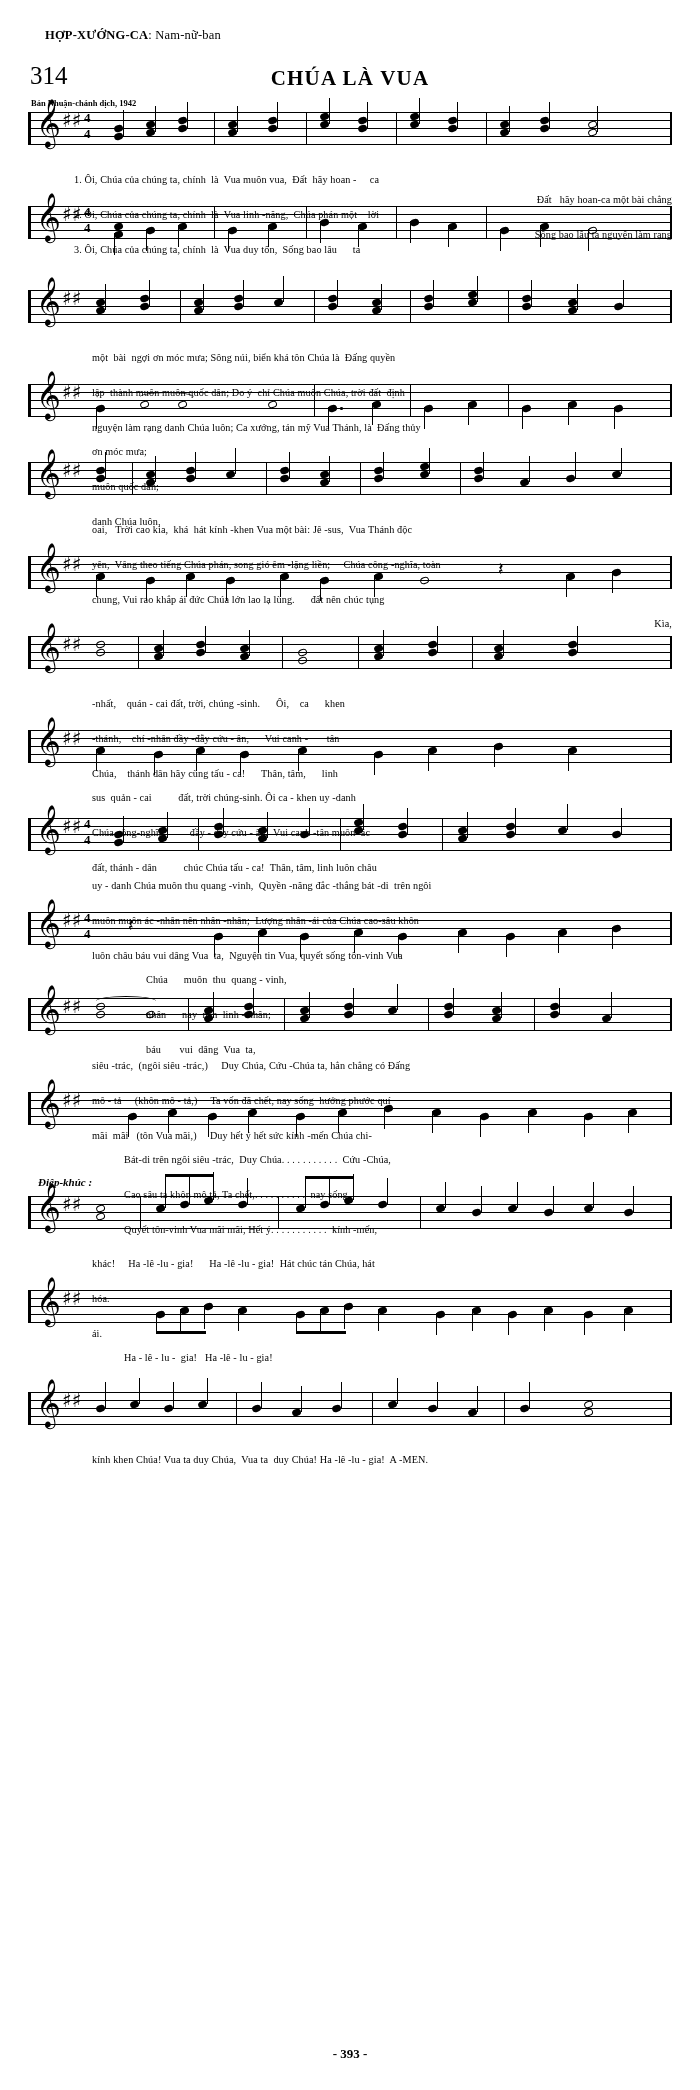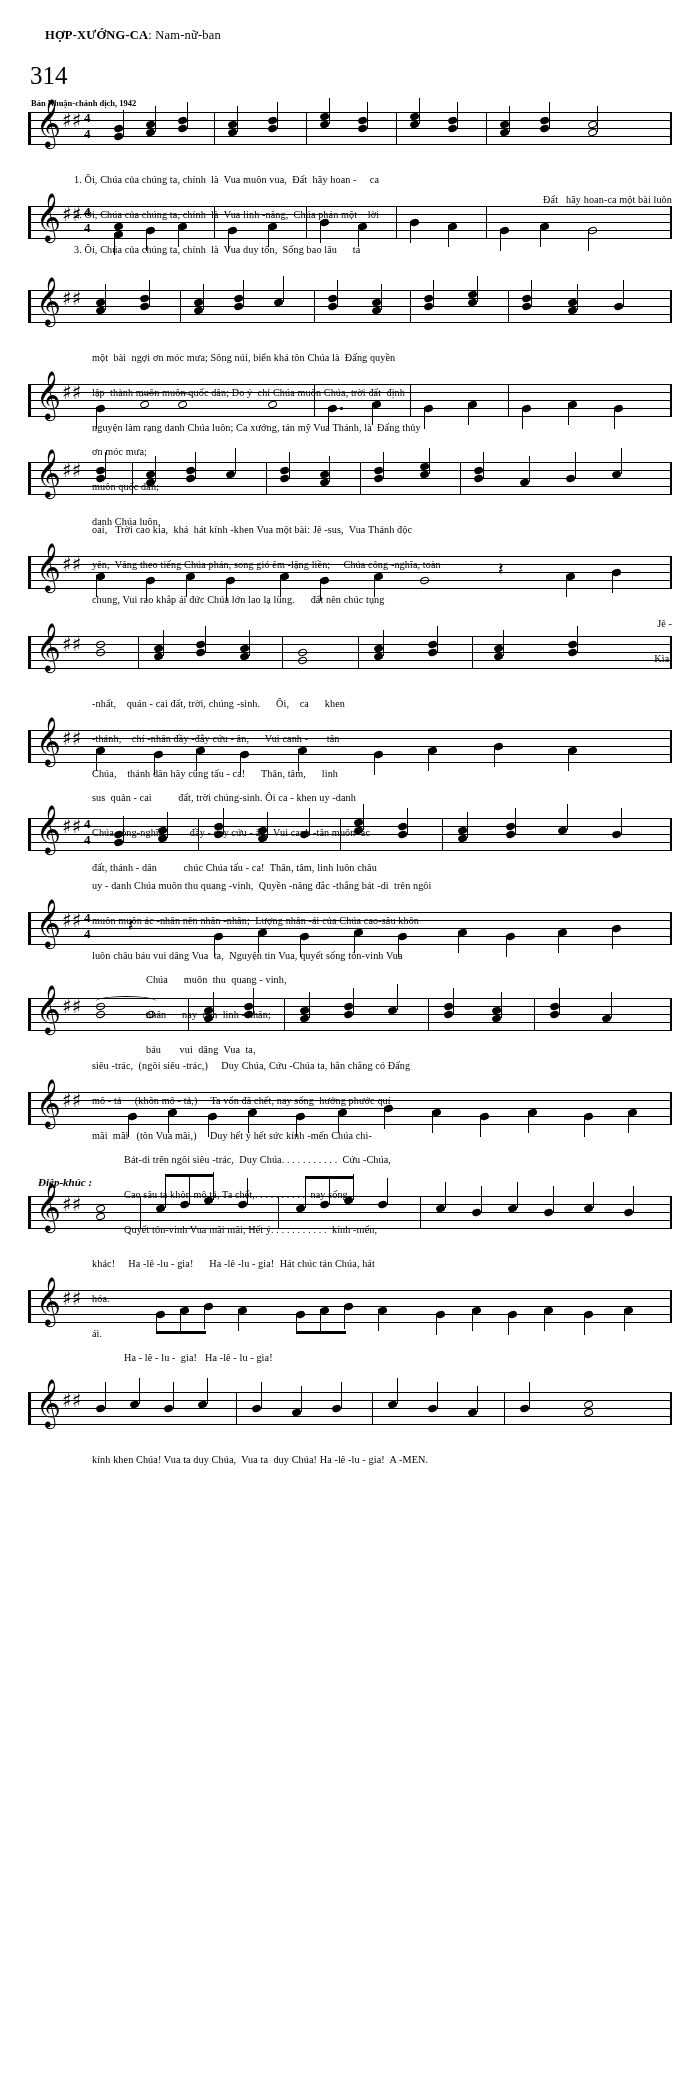--- a/index.html
+++ b/index.html
@@ -206,20 +206,21 @@
   }
 </style>
 </head>
 <body>
 
 <div class="page">
 
   <div class="header"><span>HỢP-XƯỚNG-CA</span><span class="hdr-sub">: Nam-nữ-ban</span></div>
 
   <div class="hymn-number">314</div>
+  <div class="hymn-title">CHÚA LÀ VUA</div>
   <div class="credit">Bản Nhuận-chánh dịch, 1942</div>
 
   <div class="system" id="sys1" style="top:112px;">
 
     <div class="stave" style="top:0;">
       <div class="line"></div>
         <div class="line"></div>
         <div class="line"></div>
         <div class="line"></div>
         <div class="line"></div>
@@ -315,21 +316,22 @@
         <div class="stem" style="left:472px; top:23px; height:22px;"></div>
       <div class="nh" style="left:512px; top:17px;"></div>
         <div class="stem" style="left:512px; top:19px; height:22px;"></div>
       <div class="nh open" style="left:560px; top:21px;"></div>
         <div class="stem" style="left:560px; top:23px; height:22px;"></div>
       <div class="rightbar" style="top:0; height:33px;"></div>
       <div class="leftbar" style="top:0; height:33px;"></div>
     </div>
 
     <div class="lyrics lyr-right" style="top:60px;">
-      <div class="lyr-line">Đất   hãy hoan-ca một bài luôn</div>
+      <div class="lyr-line">Đất   hãy hoan-ca một bài chẳng</div>
+      <div class="lyr-line">Sống bao lâu ta nguyện làm rạng</div>
     </div>
   </div>
 
   <div class="system" style="top:290px;">
     <div class="stave">
       <div class="line"></div>
         <div class="line"></div>
         <div class="line"></div>
         <div class="line"></div>
         <div class="line"></div>
@@ -507,21 +509,20 @@
       <div class="rest-q" style="left:470px; top:4px;">𝄽</div>
       <div class="nh" style="left:538px; top:17px;"></div>
         <div class="stem" style="left:538px; top:19px; height:22px;"></div>
       <div class="nh" style="left:584px; top:13px;"></div>
         <div class="stem" style="left:584px; top:15px; height:22px;"></div>
       <div class="leftbar" style="top:0; height:33px;"></div>
       <div class="rightbar" style="top:0; height:33px;"></div>
     </div>
 
     <div class="lyrics lyr-right" style="top:134px;">
-      <div class="lyr-line">Jê -</div>
       <div class="lyr-line">Kìa,</div>
     </div>
   </div>
 
   <div class="system" style="top:636px;">
     <div class="stave">
       <div class="line"></div>
         <div class="line"></div>
         <div class="line"></div>
         <div class="line"></div>
@@ -934,14 +935,15 @@
       <div class="nh open" style="left:556px; top:9px;"></div>
       <div class="leftbar" style="top:0; height:33px;"></div>
       <div class="rightbar" style="top:0; height:33px;"></div>
     </div>
 
     <div class="lyrics" style="top:40px; left:64px;">
       <div class="lyr-line">kính khen Chúa! Vua ta duy Chúa,  Vua ta  duy Chúa! Ha -lê -lu - gia!  A -MEN.</div>
     </div>
   </div>
 
+  <div class="page-number">- 393 -</div>
 
 </div>
 
 </body></html>

